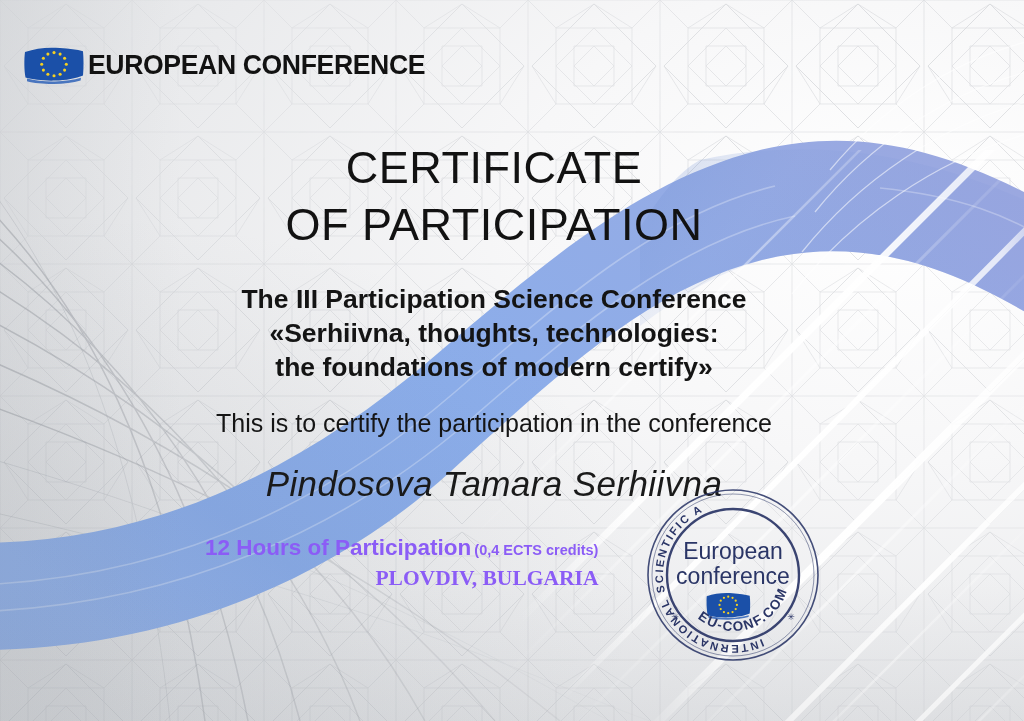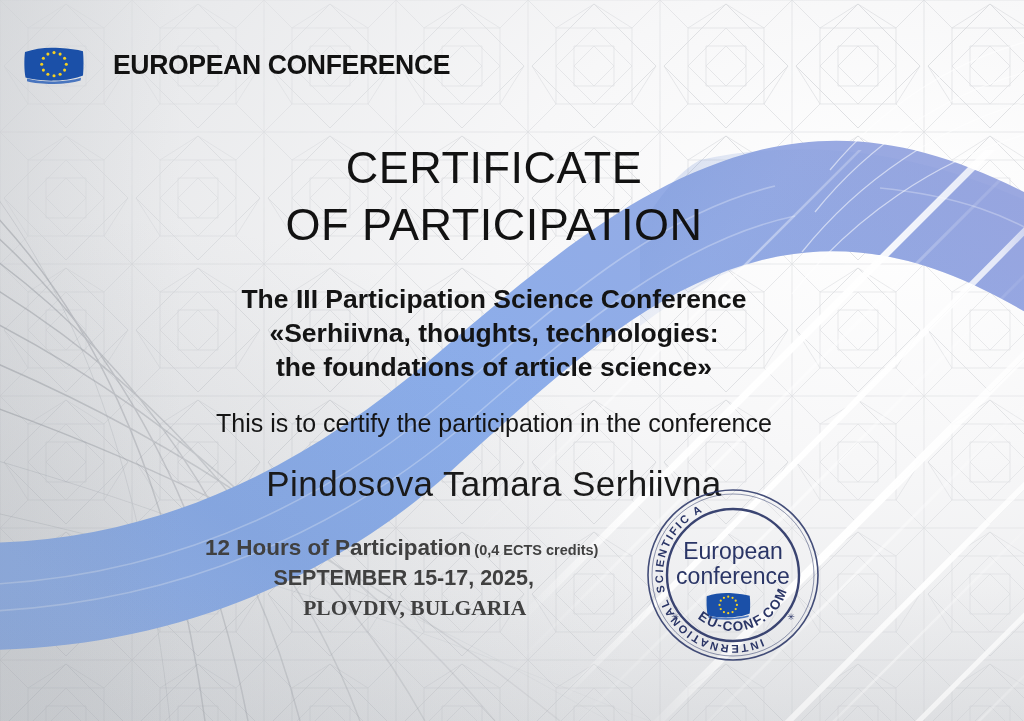--- a/index.html
+++ b/index.html
@@ -55,21 +55,21 @@
       radial-gradient(ellipse 900px 600px at 10% 80%, rgba(120,126,134,0.12) 0%, rgba(255,255,255,0) 60%);
   }
 
   
   #header {
     position: absolute;
     left: 22px;
     top: 45px;
     display: flex;
     align-items: center;
-    gap: 27px;
+    gap: 2px;
   }
   #header-flag { display: block; }
   #header-title {
     font-family: "Liberation Sans", sans-serif;
     font-size: 28px;
     font-weight: 700;
     letter-spacing: -0.4px;
     color: #121212;
     white-space: nowrap;
     transform: scaleX(0.95);
@@ -108,33 +108,34 @@
     font-family: "Liberation Sans", sans-serif;
     font-weight: 400;
     font-size: 25px;
     line-height: 1.42;
     color: #151515;
   }
 
   #recipient-name {
     margin-top: 22px;
     font-family: "Liberation Sans", sans-serif;
+    font-style: italic;
     font-weight: 400;
     font-size: 35px;
     letter-spacing: 0.4px;
     color: #1a1a1a;
   }
 
   
   #details {
     position: absolute;
     left: 205px;
     top: 533px;
-    text-align: center;
-    color: #404040;
+    text-align: right;
+    color: #8b5cf6;
   }
   #details-hours-row {
     font-family: "Liberation Sans", sans-serif;
     font-weight: 700;
     font-size: 22.5px;
     line-height: 1.33;
     white-space: nowrap;
   }
   #details-ects {
     font-weight: 700;
@@ -340,35 +341,34 @@
     <div id="header-title">EUROPEAN CONFERENCE</div>
   </div>
 
   <div id="content">
     <div class="cert-title-line">CERTIFICATE</div>
     <div class="cert-title-line">OF PARTICIPATION</div>
 
     <div id="conference-title">
       <div>The III Participation Science Conference</div>
       <div>«Serhiivna, thoughts, technologies:</div>
-      <div>the foundations of article science»</div>
+      <div>the foundations of modern certify»</div>
     </div>
 
     <div id="certify-text">
       <div>This is to certify the participation in the conference</div>
     </div>
 
     <div id="recipient-name">Pindosova Tamara Serhiivna</div>
   </div>
 
   <div id="details">
     <div id="details-hours-row">
       <span>12 Hours of Participation</span><span id="details-ects">(0,4 ECTS credits)</span>
     </div>
-    <div id="details-date">SEPTEMBER 15-17, 2025,</div>
     <div id="details-place">PLOVDIV, BULGARIA</div>
   </div>
 
   <div id="seal">
     <svg width="176" height="176" viewBox="0 0 176 176">
       <defs>
         <path id="sealOuterArc" d="M 88,88 m -70,0 a 70,70 0 1 1 140,0" transform="rotate(-118 88 88)"></path>
         <path id="sealBottomArc" d="M 88,88 m -56,0 a 56,56 0 0 0 112,0"></path>
       </defs>
 

